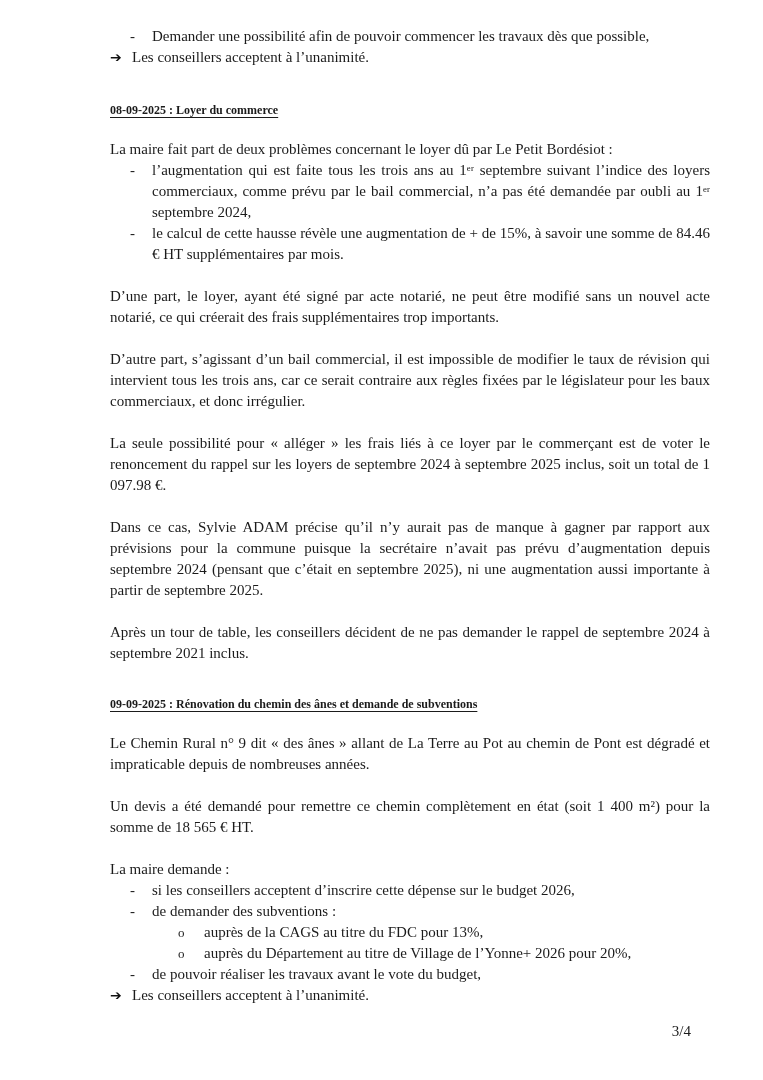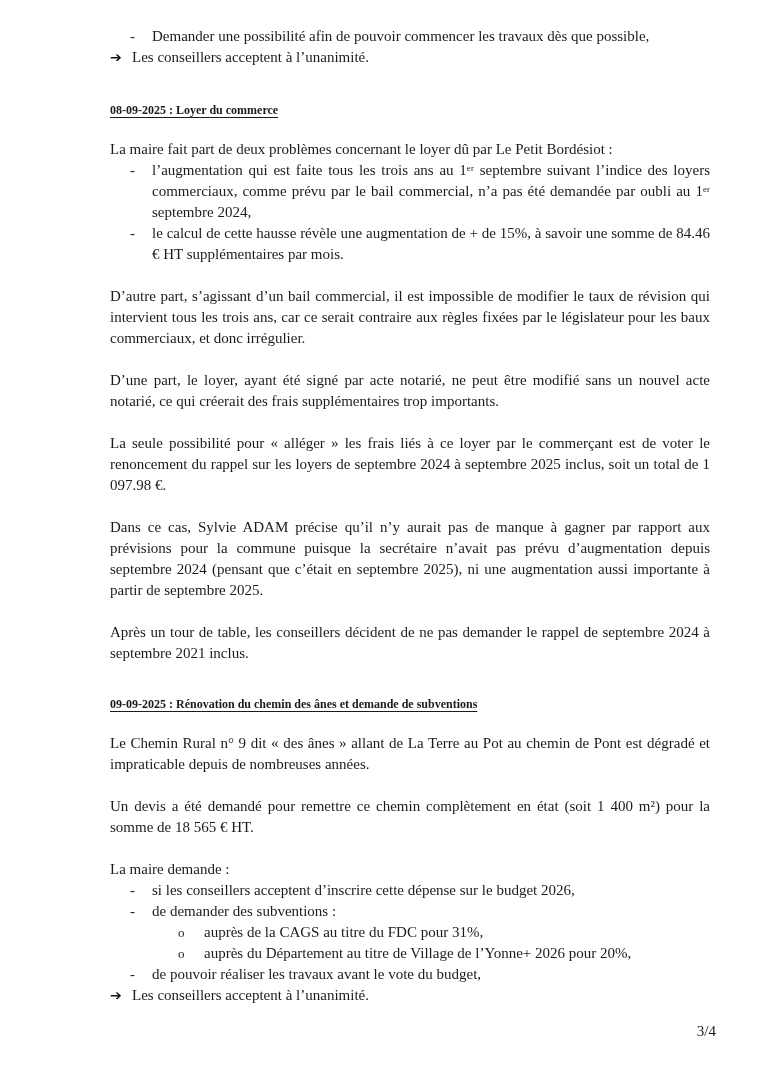--- a/index.html
+++ b/index.html
@@ -50,21 +50,21 @@
     align-items:baseline;
   }
   .arrow-line .arrow {
     flex:0 0 22px;
     font-family:"DejaVu Sans",sans-serif;
     font-size:14px;
     color:#111111;
   }
   .page-number {
     position:absolute;
-    right:47px;
+    right:72px;
     bottom:38px;
     font-size:15px;
   }
 </style>
 </head>
 <body>
 
 <div class="page">
 
   <div class="li">
@@ -82,43 +82,43 @@
 
   <div class="li">
     <span class="m1">-</span>
     <span class="li-text">l’augmentation qui est faite tous les trois ans au 1ᵉʳ septembre suivant l’indice des loyers commerciaux, comme prévu par le bail commercial, n’a pas été demandée par oubli au 1ᵉʳ septembre 2024,</span>
   </div>
   <div class="li">
     <span class="m1">-</span>
     <span class="li-text">le calcul de cette hausse révèle une augmentation de + de 15%, à savoir une somme de 84.46 € HT supplémentaires par mois.</span>
   </div>
 
+  <div class="para">D’une part, le loyer, ayant été signé par acte notarié, ne peut être modifié sans un nouvel acte notarié, ce qui créerait des frais supplémentaires trop importants.</div>
   <div class="para">D’autre part, s’agissant d’un bail commercial, il est impossible de modifier le taux de révision qui intervient tous les trois ans, car ce serait contraire aux règles fixées par le législateur pour les baux commerciaux, et donc irrégulier.</div>
-  <div class="para">D’une part, le loyer, ayant été signé par acte notarié, ne peut être modifié sans un nouvel acte notarié, ce qui créerait des frais supplémentaires trop importants.</div>
   <div class="para">La seule possibilité pour « alléger » les frais liés à ce loyer par le commerçant est de voter le renoncement du rappel sur les loyers de septembre 2024 à septembre 2025 inclus, soit un total de 1 097.98 €.</div>
   <div class="para">Dans ce cas, Sylvie ADAM précise qu’il n’y aurait pas de manque à gagner par rapport aux prévisions pour la commune puisque la secrétaire n’avait pas prévu d’augmentation depuis septembre 2024 (pensant que c’était en septembre 2025), ni une augmentation aussi importante à partir de septembre 2025.</div>
   <div class="para">Après un tour de table, les conseillers décident de ne pas demander le rappel de septembre 2024 à septembre 2021 inclus.</div>
 
   <div class="heading second">09-09-2025 : Rénovation du chemin des ânes et demande de subventions</div>
 
   <div class="para first">Le Chemin Rural n° 9 dit « des ânes » allant de La Terre au Pot au chemin de Pont est dégradé et impraticable depuis de nombreuses années.</div>
   <div class="para">Un devis a été demandé pour remettre ce chemin complètement en état (soit 1 400 m²) pour la somme de 18 565 € HT.</div>
   <div class="para">La maire demande :</div>
 
   <div class="li">
     <span class="m1">-</span>
     <span class="li-text">si les conseillers acceptent d’inscrire cette dépense sur le budget 2026,</span>
   </div>
   <div class="li">
     <span class="m1">-</span>
     <span class="li-text">de demander des subventions :</span>
   </div>
   <div class="li">
     <span class="m2">o</span>
-    <span class="li-text">auprès de la CAGS au titre du FDC pour 31%,</span>
+    <span class="li-text">auprès de la CAGS au titre du FDC pour 13%,</span>
   </div>
   <div class="li">
     <span class="m2">o</span>
     <span class="li-text">auprès du Département au titre de Village de l’Yonne+ 2026 pour 20%,</span>
   </div>
   <div class="li">
     <span class="m1">-</span>
     <span class="li-text">de pouvoir réaliser les travaux avant le vote du budget,</span>
   </div>
 

